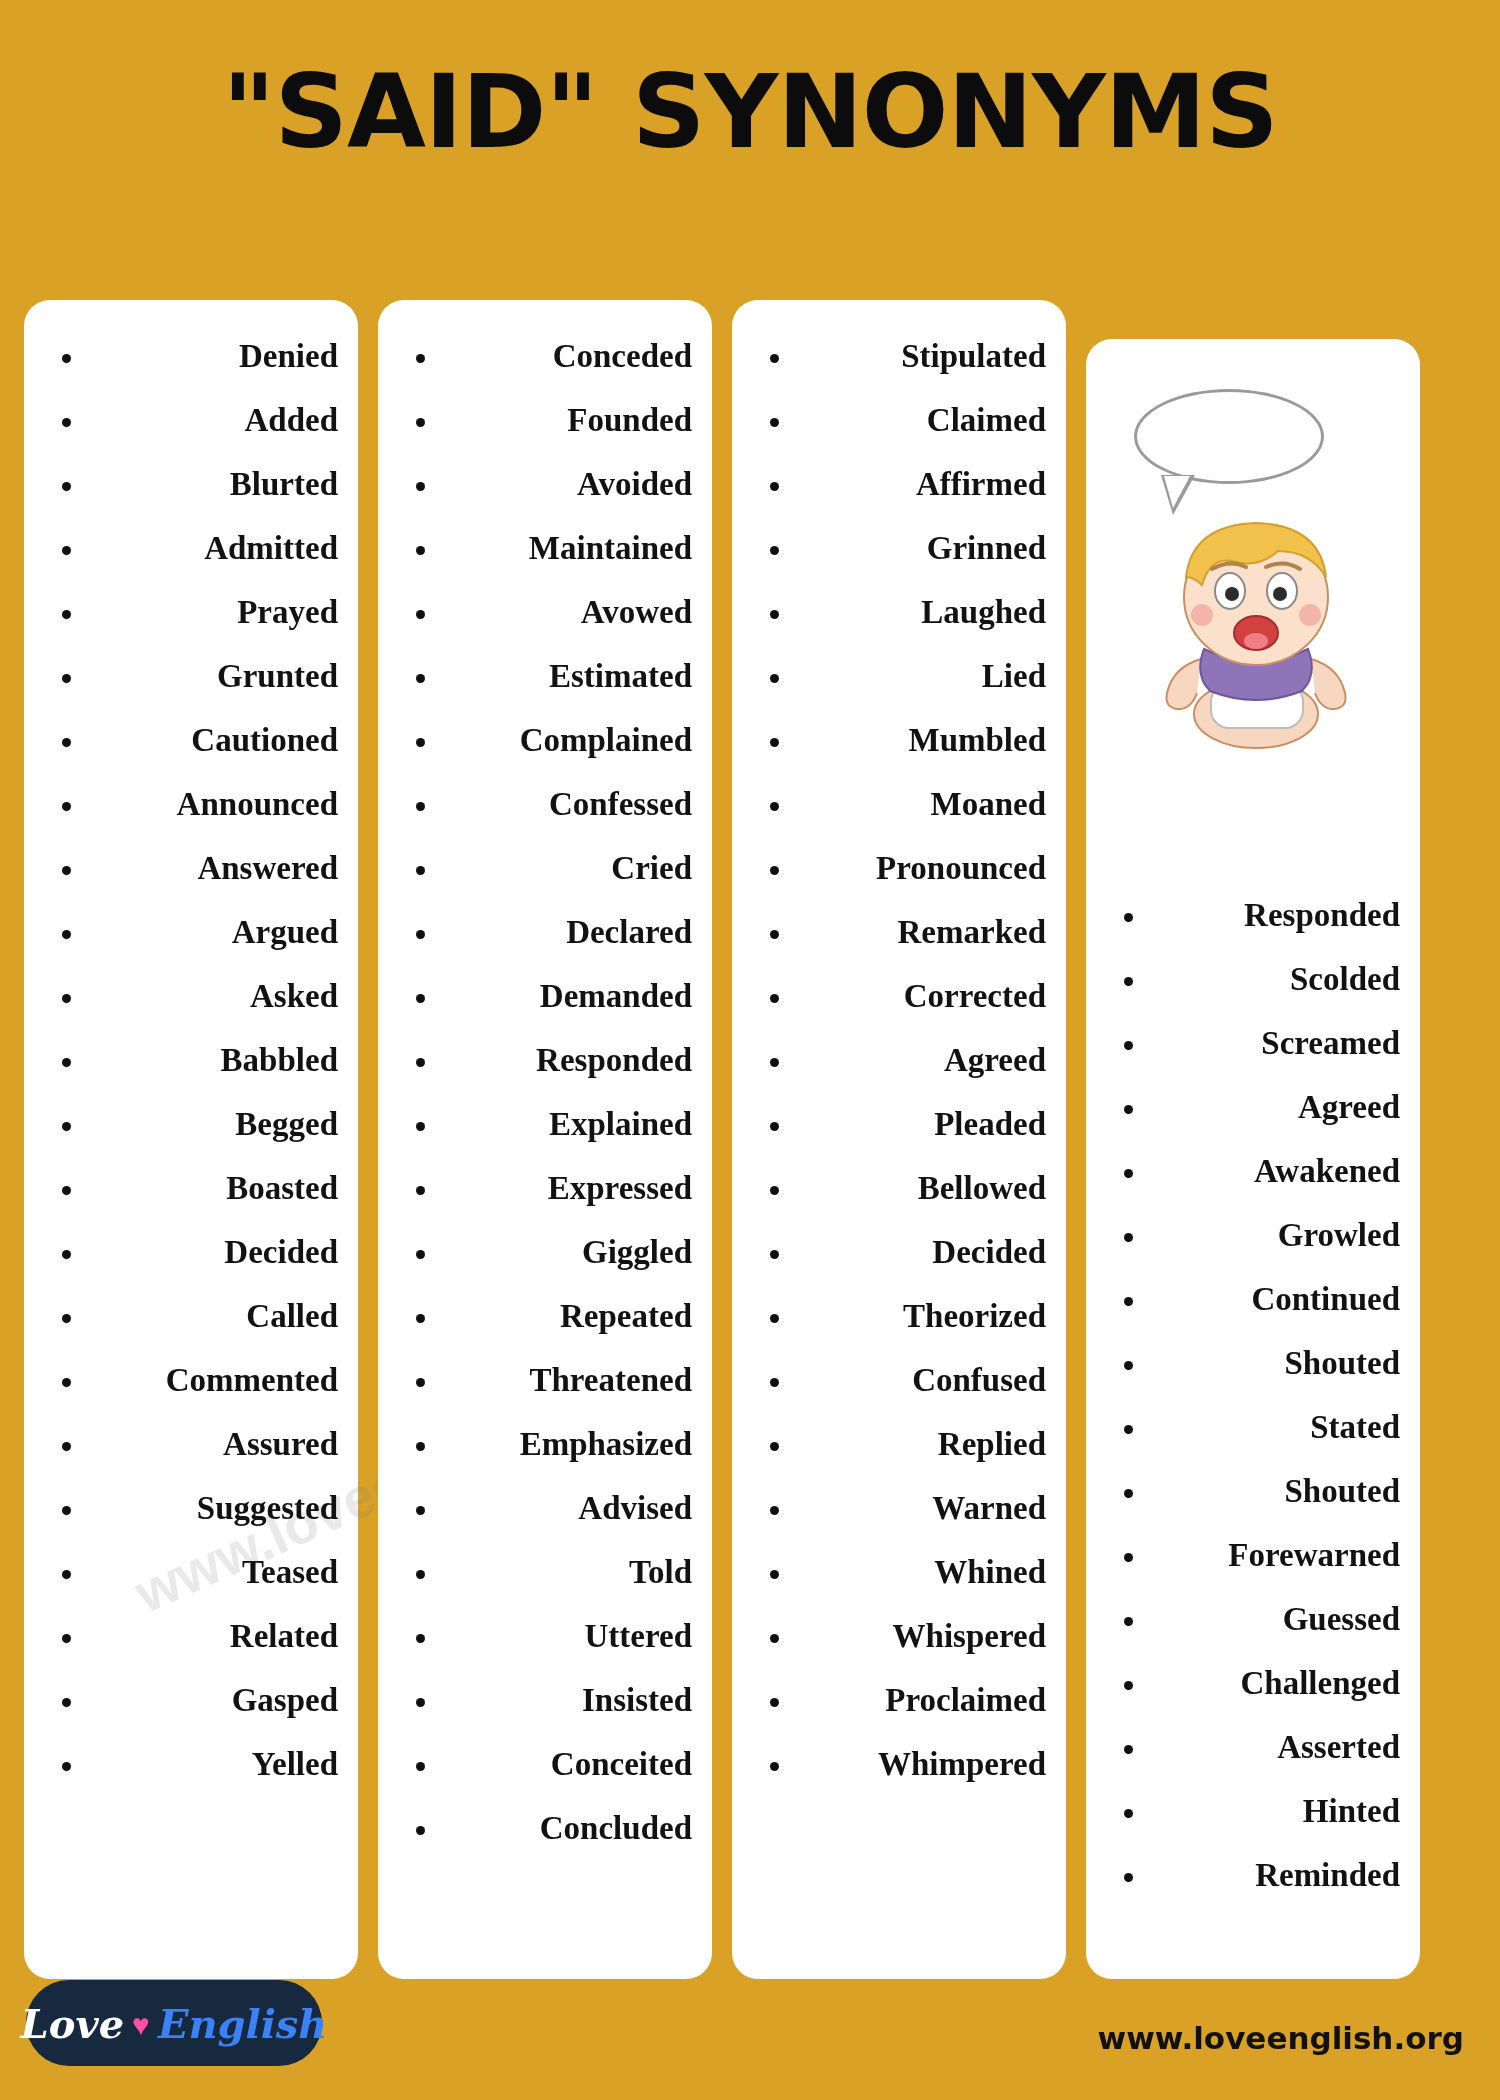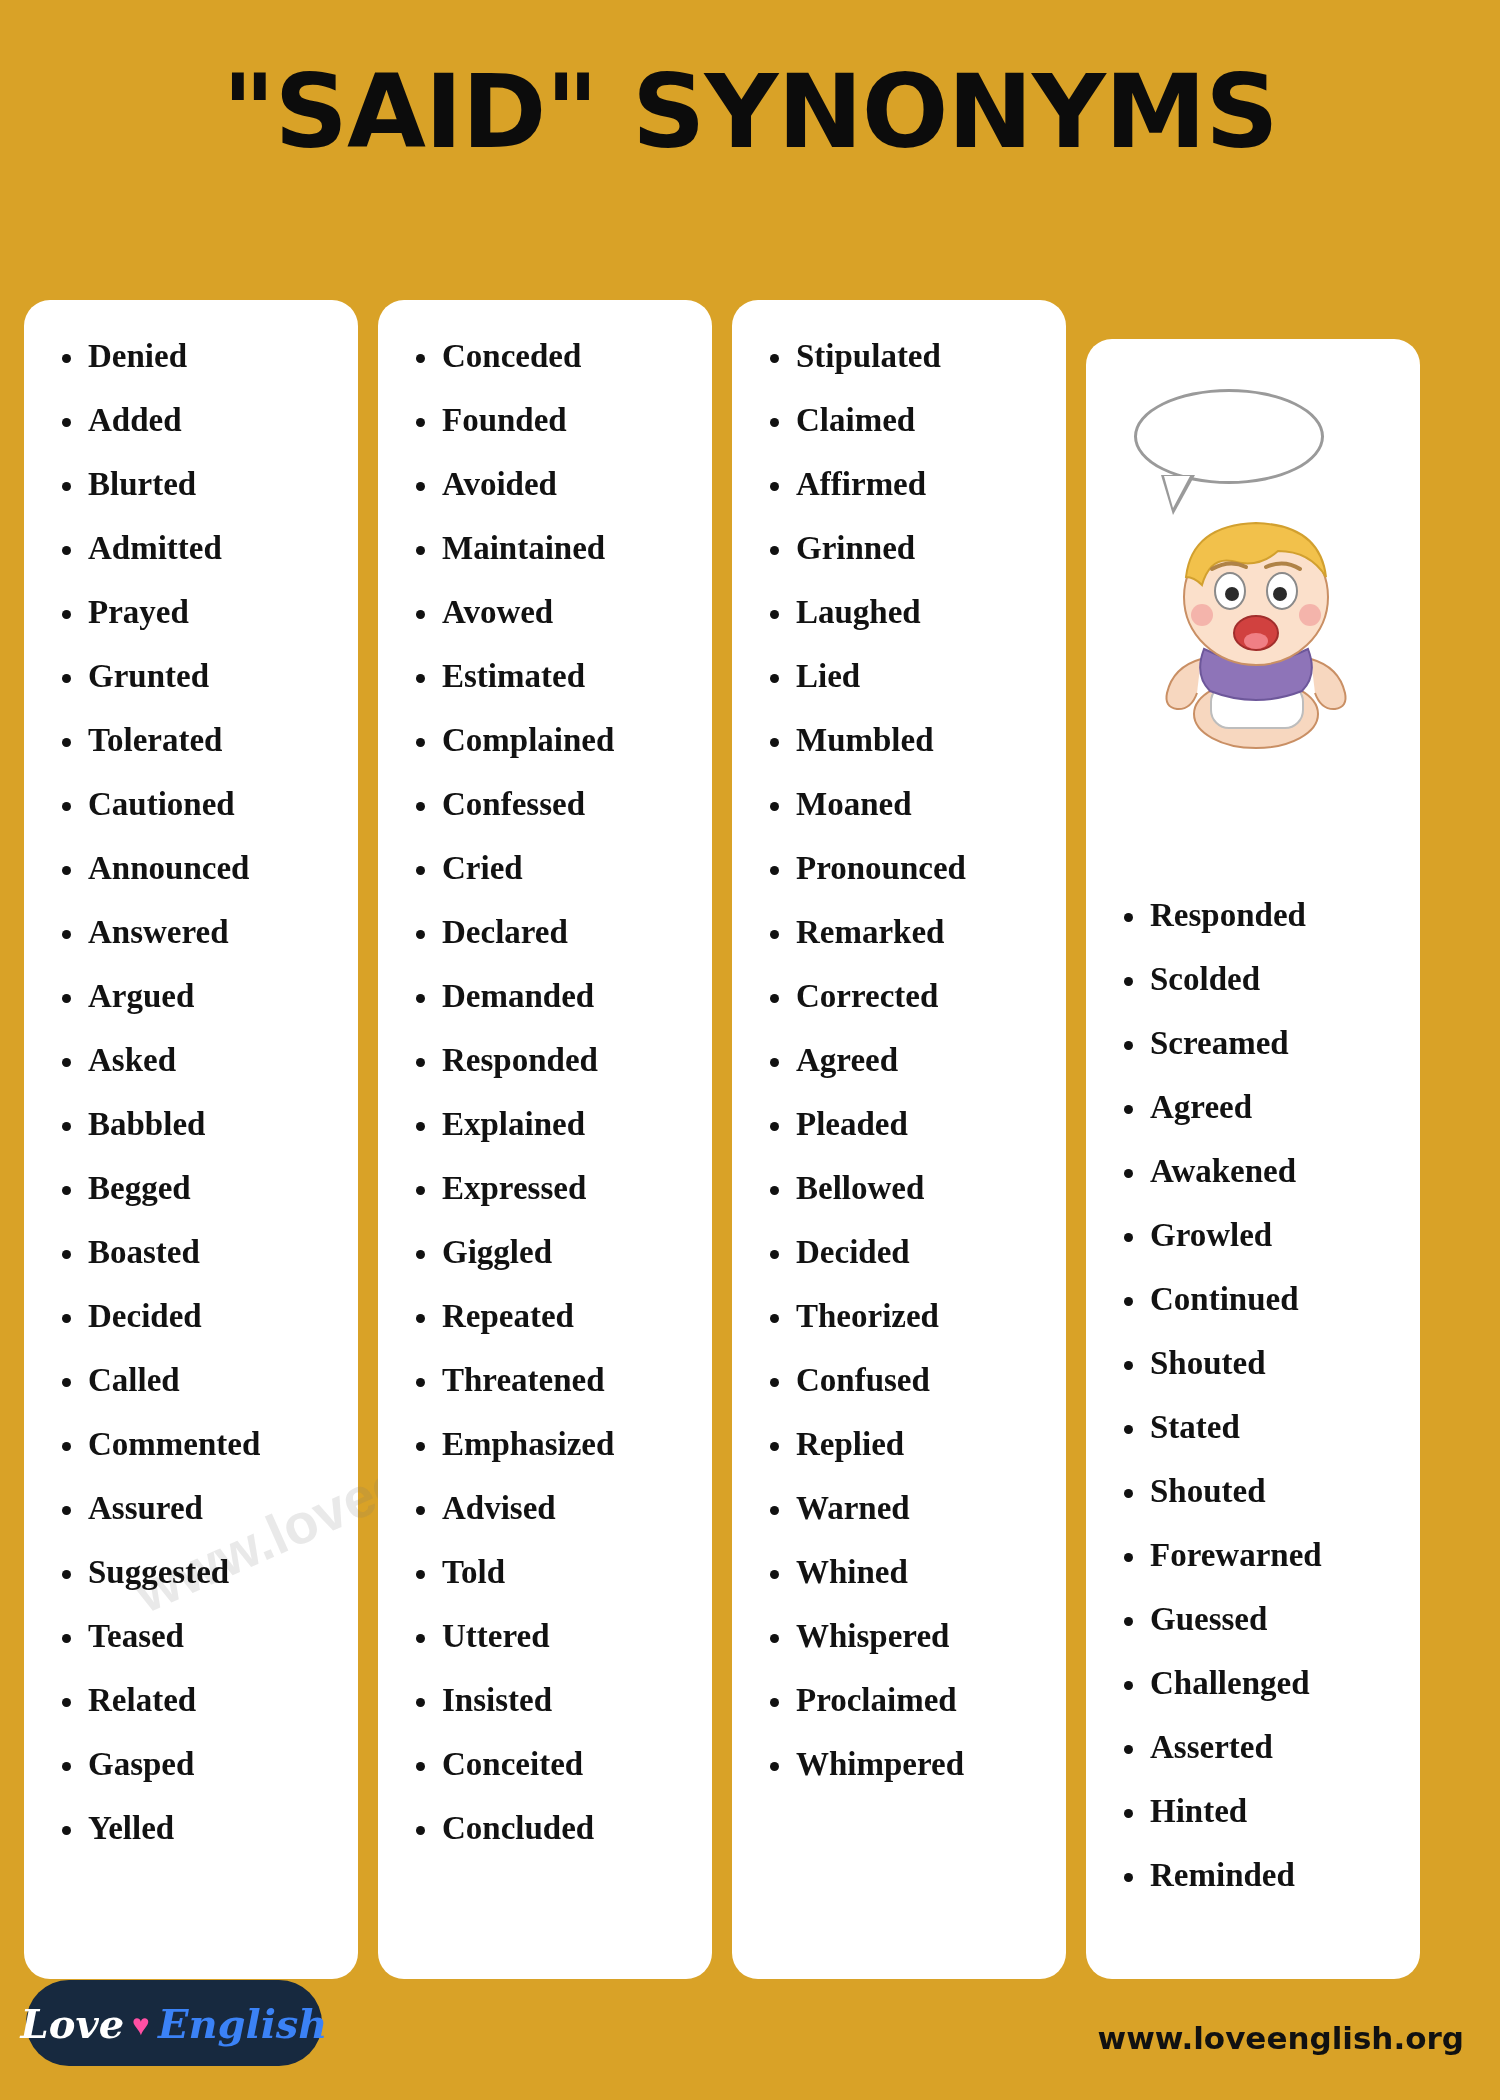--- a/index.html
+++ b/index.html
@@ -39,21 +39,21 @@
     border-radius: 26px;
     width: 334px;
     min-height: 1640px;
     padding: 40px 20px 30px 30px;
     position: relative;
   }
   .card.last {
     padding-top: 560px;
     margin-top: 39px;
   }
-  ul { list-style: none; }
+  ul { list-style: none; text-align: right; }
   li {
     font-size: 33px;
     font-weight: 700;
     color: #121212;
     line-height: 1.0;
     padding: 0 0 31px 0;
     position: relative;
     padding-left: 34px;
     white-space: nowrap;
   }
@@ -174,21 +174,20 @@
 
     <div class="card">
       <div class="watermark wm1">www.loveenglish.org</div>
       <ul>
         <li>Denied</li>
         <li>Added</li>
         <li>Blurted</li>
         <li>Admitted</li>
         <li>Prayed</li>
         <li>Grunted</li>
-        <li>Tolerated</li>
         <li>Cautioned</li>
         <li>Announced</li>
         <li>Answered</li>
         <li>Argued</li>
         <li>Asked</li>
         <li>Babbled</li>
         <li>Begged</li>
         <li>Boasted</li>
         <li>Decided</li>
         <li>Called</li>

